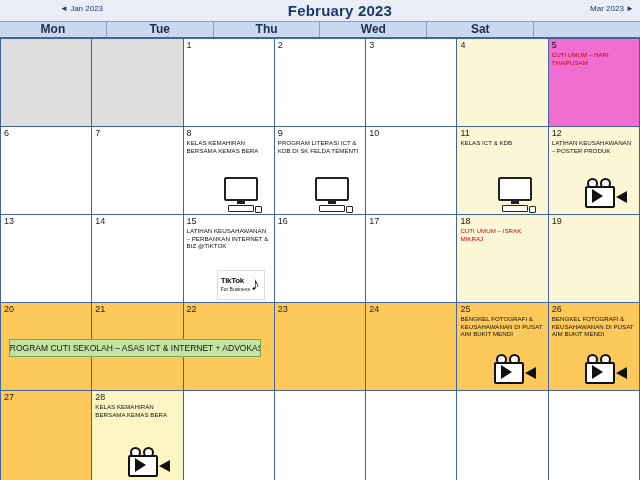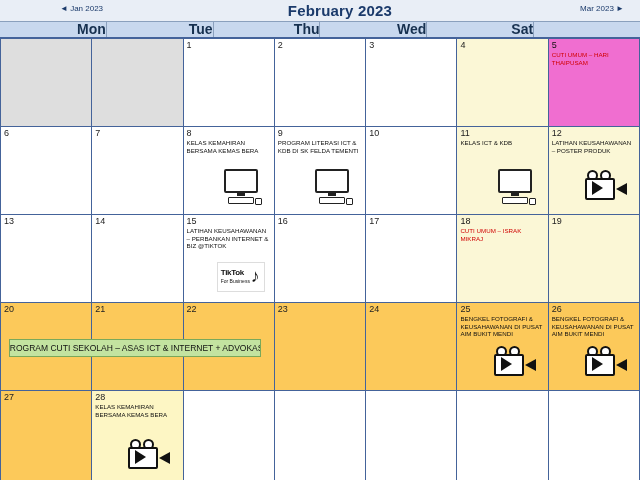--- a/index.html
+++ b/index.html
@@ -33,33 +33,33 @@
     padding-left: 40px;
   }
   .nav-prev, .nav-next {
     position: absolute;
     top: 4px;
     font-size: 8px;
     color: #1b3a6b;
     white-space: nowrap;
   }
   .nav-prev { left: 24px; margin-left: 36px; }
-  .nav-next { right: 16px; }
+  .nav-next { right: 6px; }
 
   
   .dow-row {
     display: flex;
     height: 16px;
     background: #c8d8ee;
     border-bottom: 1px solid #44639a;
   }
   .dow {
     flex: 1 1 0;
-    text-align: right;
-    font-size: 14px;
+    text-align: center;
+    font-size: 12px;
     font-weight: bold;
     color: #16304f;
     line-height: 15px;
     border-right: 1px solid #8aa0bd;
   }
   .dow:last-child { border-right: none; margin-top: 36px; }
 
   
   .grid {
     display: flex;
@@ -105,21 +105,21 @@
   .bg-grey { background: #dedede; }
   .bg-pink { background: #f06ed0; }
   .bg-cream { background: #fbf7d6; }
   .bg-yellow { background: #fcc95a; }
   .bg-lightyellow { background: #fdf6c4; }
   .bg-white { background: #ffffff; }
 
   
   .icon-wrap {
     position: absolute;
-    bottom: 10px;
+    bottom: 2px;
     left: 50%;
     transform: translateX(-50%);
     padding-left: 24px;
   }
   .computer {
     width: 40px;
   }
   .computer .screen {
     width: 34px; height: 24px;
     border: 2px solid #222;

